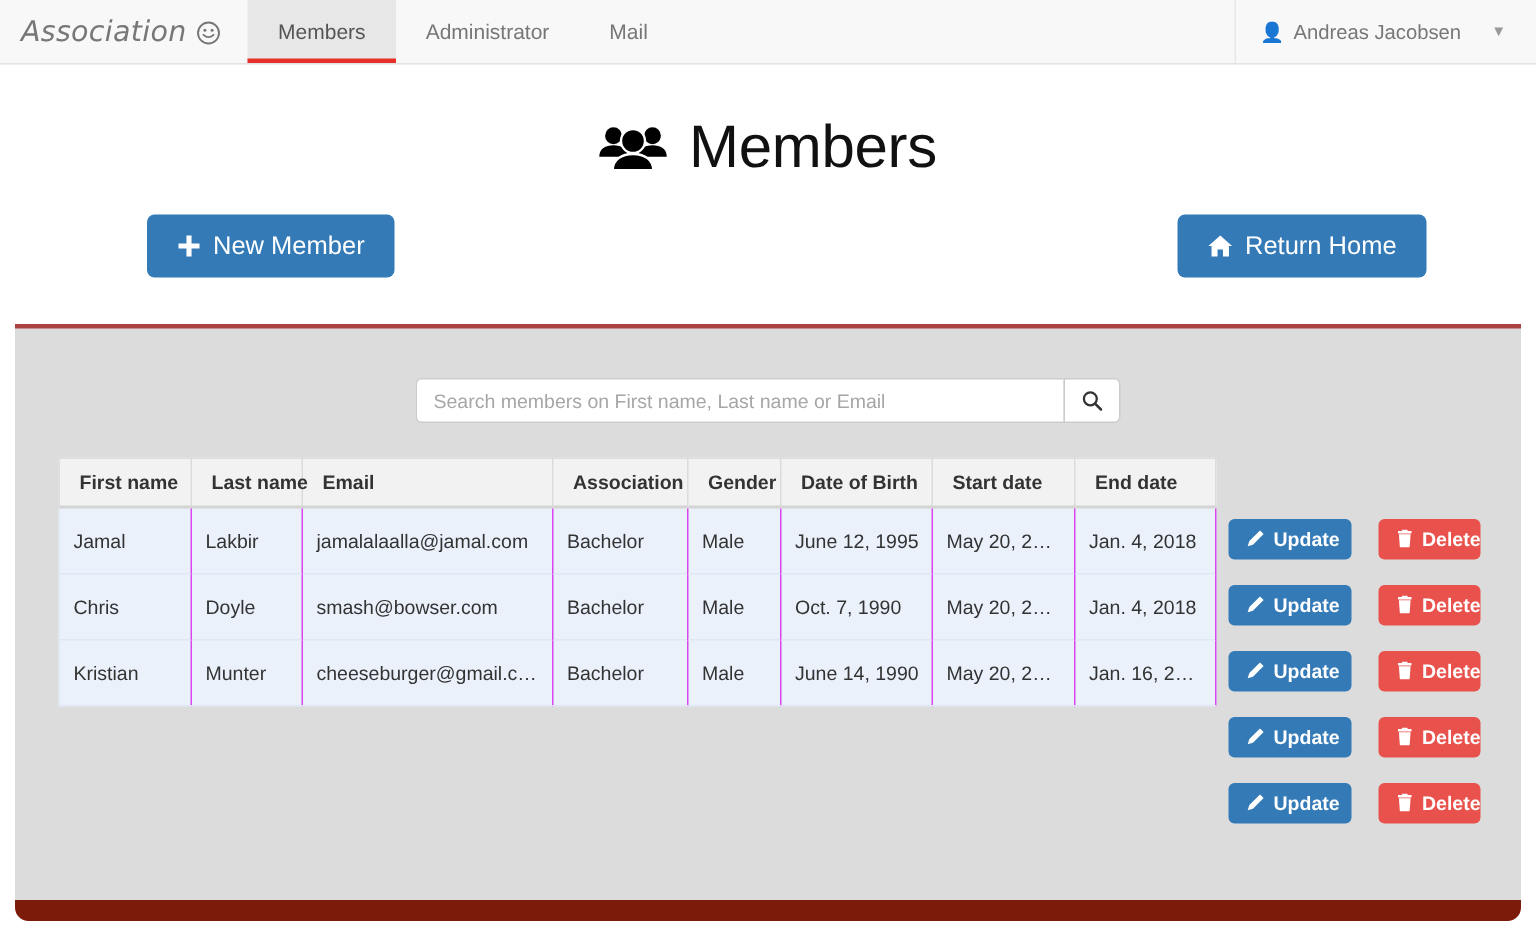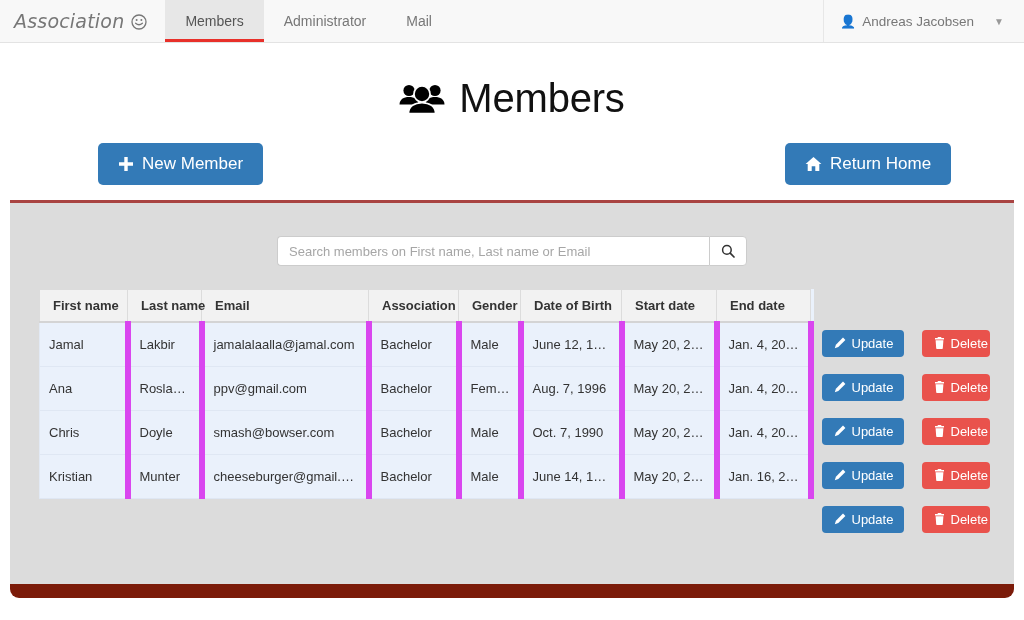--- a/index.html
+++ b/index.html
@@ -134,21 +134,21 @@
     height: 42px;
     padding: 0 20px;
     font-size: 17px;
   }
   .btn-new-member { position: absolute; left: 98px; top: 0; }
   .btn-return-home { position: absolute; left: 785px; top: 0; }
 
   
   .panel {
     position: relative;
-    margin: 11px 10px 0 10px;
+    margin: 27px 10px 0 10px;
     background: #dcdcdc;
     border-top: 3px solid #a94442;
     min-height: 384px;
     padding-bottom: 10px;
   }
   .panel-footer-bar {
     position: absolute;
     left: 0; right: 0; bottom: -14px;
     height: 14px;
     background: #7b1b09;
@@ -217,21 +217,21 @@
     text-align: left;
     font-size: 13px;
     font-weight: bold;
     color: #333333;
     padding: 8px 8px 8px 13px;
     height: 30px;
     white-space: nowrap;
   }
   table.members td {
     border-left: 1px solid #e2e9f4;
-    border-right: 6px solid #d946ef;
+    border-right: 1px solid #d946ef;
     border-top: 1px solid #dfe7f3;
     font-size: 13px;
     color: #333333;
     padding: 0 8px 0 9px;
     height: 44px;
     white-space: nowrap;
     overflow: hidden;
     text-overflow: ellipsis;
     background: #eaf1fb;
   }
@@ -257,20 +257,21 @@
     align-items: center;
     gap: 18px;
     padding-left: 4px;
   }
   .btn-sm {
     height: 27px;
     padding: 0 12px;
     font-size: 13px;
     border-radius: 4px;
     gap: 6px;
+    font-weight: bold;
   }
   .btn-update { background: #337ab7; width: 82px; }
   .btn-delete { background: #e9524c; width: 68px; }
   .btn .glyph { font-size: 12px; line-height: 1; display: inline-block; }
 
   svg.icn { display: block; }
 </style>
 </head>
 <body>
 
@@ -388,30 +389,20 @@
             <td>Jamal</td>
             <td>Lakbir</td>
             <td>jamalalaalla@jamal.com</td>
             <td>Bachelor</td>
             <td>Male</td>
             <td>June 12, 1995</td>
             <td>May 20, 2017</td>
             <td>Jan. 4, 2018</td>
           </tr>
           <tr>
-            <td>Ana</td>
-            <td>Roslangen</td>
-            <td>ppv@gmail.com</td>
-            <td>Bachelor</td>
-            <td>Female</td>
-            <td>Aug. 7, 1996</td>
-            <td>May 20, 2017</td>
-            <td>Jan. 4, 2018</td>
-          </tr>
-          <tr>
             <td>Chris</td>
             <td>Doyle</td>
             <td>smash@bowser.com</td>
             <td>Bachelor</td>
             <td>Male</td>
             <td>Oct. 7, 1990</td>
             <td>May 20, 2017</td>
             <td>Jan. 4, 2018</td>
           </tr>
           <tr>

